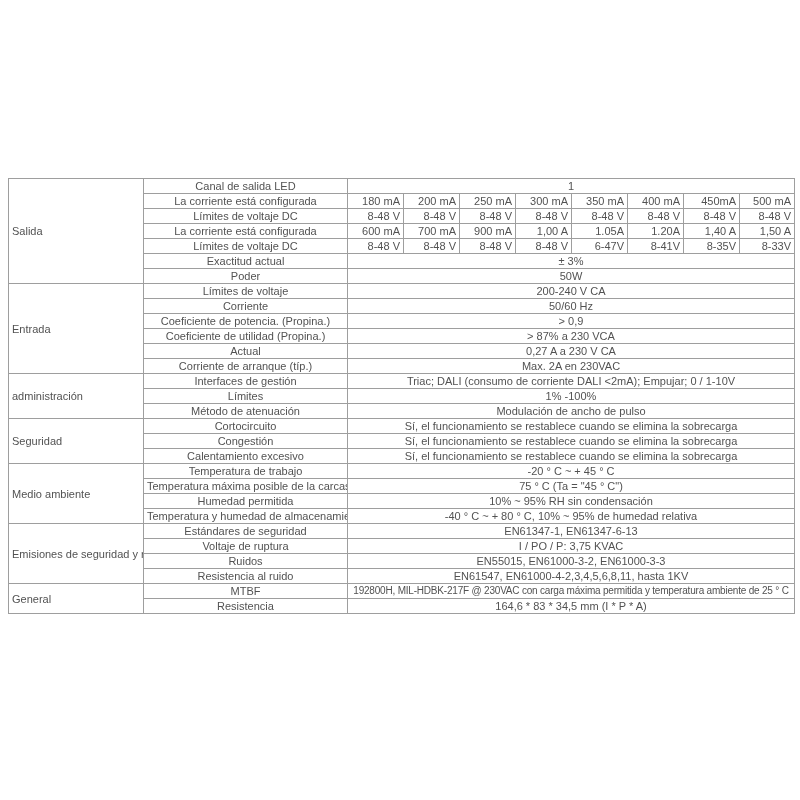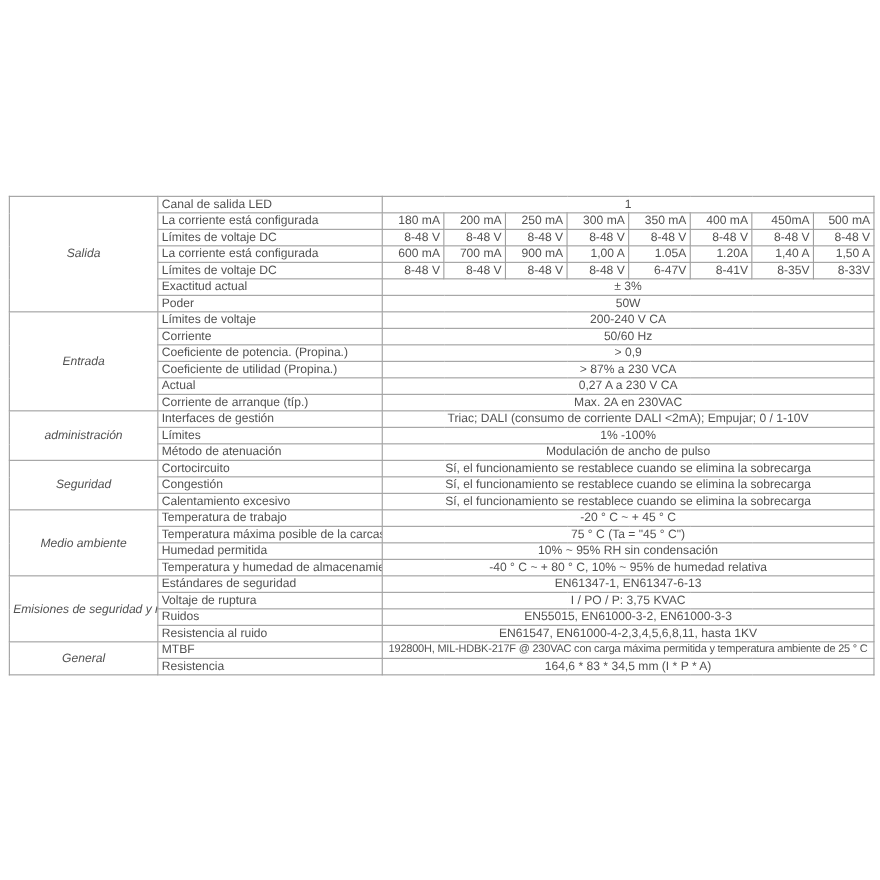--- a/index.html
+++ b/index.html
@@ -31,25 +31,24 @@
     line-height: 14px;
     height: 14px;
     padding: 0 3px;
     overflow: hidden;
     white-space: nowrap;
     background: #ffffff;
     vertical-align: middle;
   }
   .spec-table td.sec {
     vertical-align: middle;
+    text-align: left;
+  }
+  .spec-table td.lbl {
     text-align: center;
-    font-style: italic;
-  }
-  .spec-table td.lbl {
-    text-align: left;
   }
   .spec-table td.val {
     text-align: right;
   }
   .spec-table td.span {
     text-align: center;
   }
   .spec-table td.small {
     font-size: 10px;
     letter-spacing: -0.2px;

